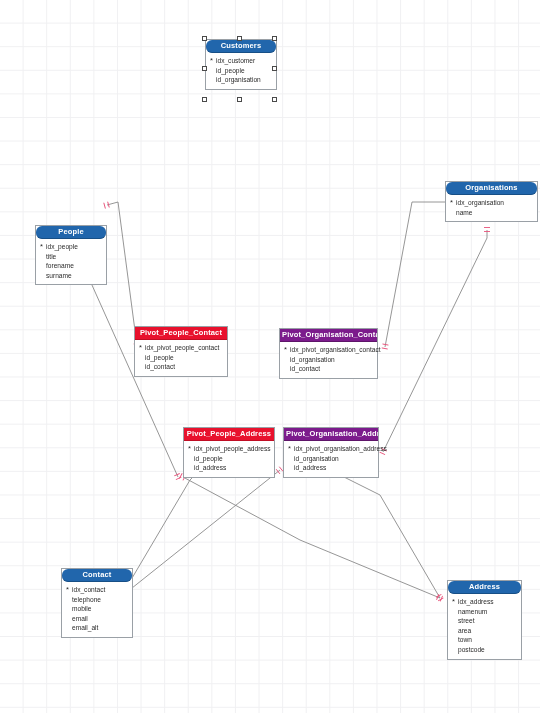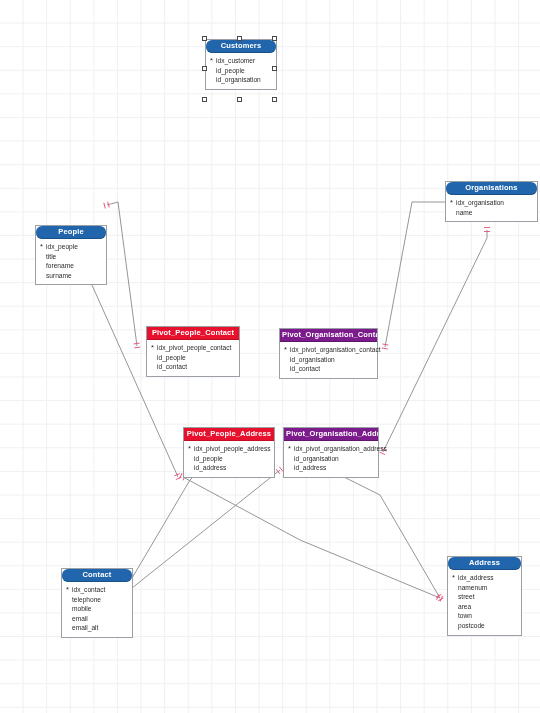--- a/index.html
+++ b/index.html
@@ -174,21 +174,21 @@
           <div class="field">surname</div>
         </div>
       </div>
       <div class="table" style="left: 445px; top: 181px; width: 93px;">
         <div class="thead blue">Organisations</div>
         <div class="tbody">
           <div class="field pk">idx_organisation</div>
           <div class="field">name</div>
         </div>
       </div>
-      <div class="table" style="left: 134px; top: 326px; width: 94px; margin-left: 12px;">
+      <div class="table" style="left: 134px; top: 326px; width: 94px;">
         <div class="thead red">Pivot_People_Contact</div>
         <div class="tbody">
           <div class="field pk">idx_pivot_people_contact</div>
           <div class="field">id_people</div>
           <div class="field">id_contact</div>
         </div>
       </div>
       <div class="table" style="left: 279px; top: 328px; width: 99px;">
         <div class="thead purple">Pivot_Organisation_Contact</div>
         <div class="tbody">
@@ -216,21 +216,21 @@
       <div class="table" style="left: 37px; top: 568px; width: 72px; margin-left: 24px;">
         <div class="thead blue">Contact</div>
         <div class="tbody">
           <div class="field pk">idx_contact</div>
           <div class="field">telephone</div>
           <div class="field">mobile</div>
           <div class="field">email</div>
           <div class="field">email_alt</div>
         </div>
       </div>
-      <div class="table" style="left: 447px; top: 556px; width: 75px;">
+      <div class="table" style="left: 447px; top: 580px; width: 75px;">
         <div class="thead blue">Address</div>
         <div class="tbody">
           <div class="field pk">idx_address</div>
           <div class="field">namenum</div>
           <div class="field">street</div>
           <div class="field">area</div>
           <div class="field">town</div>
           <div class="field">postcode</div>
         </div>
       </div>

